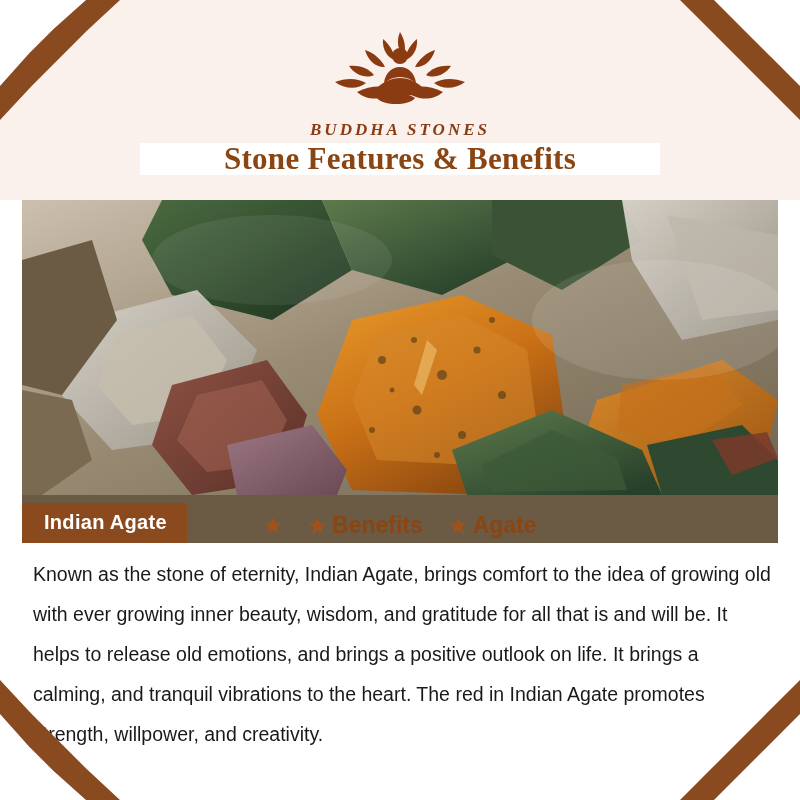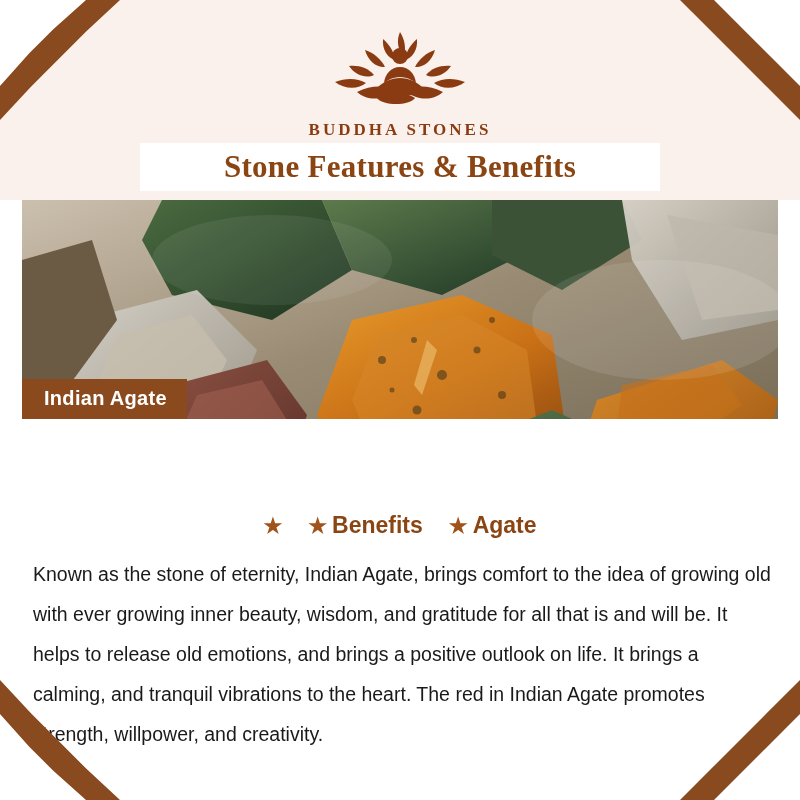--- a/index.html
+++ b/index.html
@@ -63,45 +63,46 @@
     align-items: center;
   }
   .logo-mark { line-height: 0; }
   .brand-name {
     margin-top: 6px;
     font-size: 17px;
     letter-spacing: 3px;
     font-weight: bold;
     color: #8a3b12;
     font-family: "Liberation Serif", serif;
+    font-style: italic;
   }
   .title-band {
     position: absolute;
     top: 143px;
     left: 140px;
     right: 140px;
-    height: 48px;
+    height: 32px;
     background: #ffffff;
     display: flex;
     align-items: center;
     justify-content: center;
   }
   .title-band .title {
     font-size: 31px;
     font-weight: bold;
     color: #8a4513;
     font-family: "Liberation Serif", serif;
     letter-spacing: 0.3px;
   }
 
   
   .hero {
     position: absolute;
     top: 200px; left: 22px; right: 22px;
-    height: 219px;
+    height: 343px;
     overflow: hidden;
     z-index: 3;
     background: #6b5a44;
   }
   .hero svg { display: block; }
   .hero-caption {
     position: absolute;
     left: 0;
     bottom: 0;
     background: #8a4a1e;

